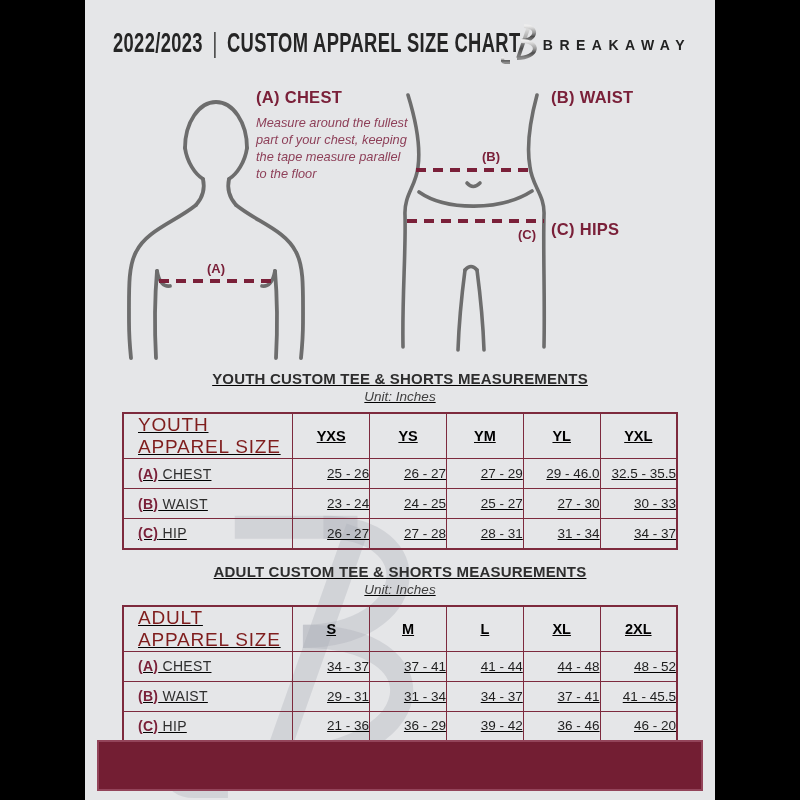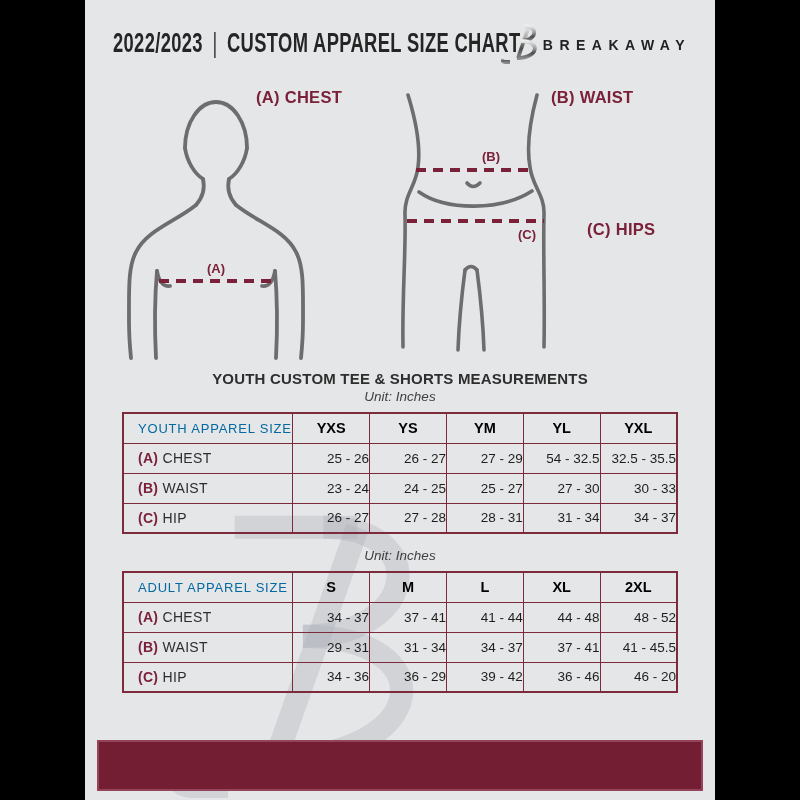--- a/index.html
+++ b/index.html
@@ -35,34 +35,34 @@
   .fig-lower { left:311px; top:13px; }
   .note { position:absolute; }
   .note h3 { font-size:16.5px; font-weight:800; color:#7a2039; letter-spacing:0.3px; }
   .note p {
     margin-top:7px;
     font-style:italic; font-size:12.8px; line-height:1.33;
     color:#8e4059; white-space:pre-line;
   }
   .note-chest { left:171px; top:8px;  width:154px; }
   .note-waist { left:466px; top:8px;  width:156px; }
-  .note-hips  { left:466px; top:140px; width:156px;margin-left:36px; }
-  
-  .tables { position:relative; z-index:2; text-align:center; }
+  .note-hips  { left:466px; top:140px; width:156px; }
+  
+  .tables { position:relative; z-index:2; text-align:center;text-decoration:underline; }
   .tbl-title { font-size:15px; font-weight:700; color:#2e2e2e; line-height:18px; letter-spacing:0.2px; }
   .tbl-unit  { font-size:13.5px; font-style:italic; color:#404040; line-height:17px; }
   table {
     width:556px; margin:7px auto 0;
     border-collapse:collapse;
     border:2.5px solid #7d2a3d;
   }
   th, td { border:1.5px solid #7d2a3d; height:30px; vertical-align:middle; }
   th:first-child, td:first-child { width:170px; text-align:left; padding-left:14px; }
   th.size-head { font-size:14.5px; font-weight:700; color:#000000; width:77px; }
-  th.label-head { font-size:13px; font-weight:400; letter-spacing:0.8px; color:#0369a1; }
+  th.label-head { font-size:19px; font-weight:400; letter-spacing:0.8px; color:#7f1d1d; }
   td.row-label { font-size:14px; color:#2e2e2e; letter-spacing:0.3px; white-space:nowrap; }
   td.row-label .pfx { font-weight:700; color:#7a2039; }
   td.val { font-size:13.5px; color:#1e1e1e; text-align:right; }
   .tbl-block + .tbl-block { margin-top:13px; }
   .tables { padding-top:2px; }
   
   .footer-bar{
     position:absolute; left:12px; top:740px;
     width:606px; height:51px;
     background:#731e33;
@@ -129,20 +129,21 @@
         <path d="M 150,187 C 152,210 153,235 151,274"></path>
         <path d="M 32,187 C 34,198 39,203 45,202"></path>
         <path d="M 150,187 C 148,198 143,203 137,202"></path>
       </g>
       <path d="M 34,197 L 148,197" stroke="#7a2039" stroke-width="4" stroke-dasharray="10 7" fill="none"></path>
       <text x="91" y="189" text-anchor="middle" font-size="13" font-weight="bold" fill="#7a2039">(A)</text>
     </svg>
 
     <div class="note note-chest">
       <h3>(A) CHEST</h3>
+      <p>Measure around the fullest part of your chest, keeping the tape measure parallel to the floor</p>
     </div>
 
     <svg class="fig fig-lower" width="170" height="265" viewBox="0 0 170 265">
       <g fill="none" stroke="#6d6d6d" stroke-width="3.6" stroke-linecap="round">
         <path d="M 12,2 C 20,28 25,52 22,74 C 20,93 8,102 9,122 C 10,158 6,205 7,254"></path>
         <path d="M 141,2 C 134,28 130,52 134,74 C 136,93 149,102 148,122 C 147,158 149,205 148,254"></path>
         <path d="M 23,99 C 50,118 105,118 136,98"></path>
         <path d="M 71,90 Q 77,97 84,90"></path>
         <path d="M 69,177 Q 75,170 81,177"></path>
         <path d="M 69,177 C 66,200 63,228 62,257"></path>
@@ -178,21 +179,21 @@
               <th class="size-head">YL</th>
               <th class="size-head">YXL</th>
             </tr>
           </thead>
         <tbody>
             <tr>
               <td class="row-label"><span class="pfx">(A)</span> CHEST</td>
               <td class="val">25 - 26</td>
               <td class="val">26 - 27</td>
               <td class="val">27 - 29</td>
-              <td class="val">54 - 32.5</td>
+              <td class="val">29 - 46.0</td>
               <td class="val">32.5 - 35.5</td>
             </tr>
             <tr>
               <td class="row-label"><span class="pfx">(B)</span> WAIST</td>
               <td class="val">23 - 24</td>
               <td class="val">24 - 25</td>
               <td class="val">25 - 27</td>
               <td class="val">27 - 30</td>
               <td class="val">30 - 33</td>
             </tr>
@@ -202,20 +203,21 @@
               <td class="val">27 - 28</td>
               <td class="val">28 - 31</td>
               <td class="val">31 - 34</td>
               <td class="val">34 - 37</td>
             </tr>
           </tbody>
       </table>
     </div>
 
     <div class="tbl-block">
+      <div class="tbl-title">ADULT CUSTOM TEE &amp; SHORTS MEASUREMENTS</div>
       <div class="tbl-unit">Unit: Inches</div>
       <table>
         <thead>
             <tr>
               <th class="label-head">ADULT APPAREL SIZE</th>
               <th class="size-head">S</th>
               <th class="size-head">M</th>
               <th class="size-head">L</th>
               <th class="size-head">XL</th>
               <th class="size-head">2XL</th>
@@ -233,21 +235,21 @@
             <tr>
               <td class="row-label"><span class="pfx">(B)</span> WAIST</td>
               <td class="val">29 - 31</td>
               <td class="val">31 - 34</td>
               <td class="val">34 - 37</td>
               <td class="val">37 - 41</td>
               <td class="val">41 - 45.5</td>
             </tr>
             <tr>
               <td class="row-label"><span class="pfx">(C)</span> HIP</td>
-              <td class="val">34 - 36</td>
+              <td class="val">21 - 36</td>
               <td class="val">36 - 29</td>
               <td class="val">39 - 42</td>
               <td class="val">36 - 46</td>
               <td class="val">46 - 20</td>
             </tr>
           </tbody>
       </table>
     </div>
 
   </div>

